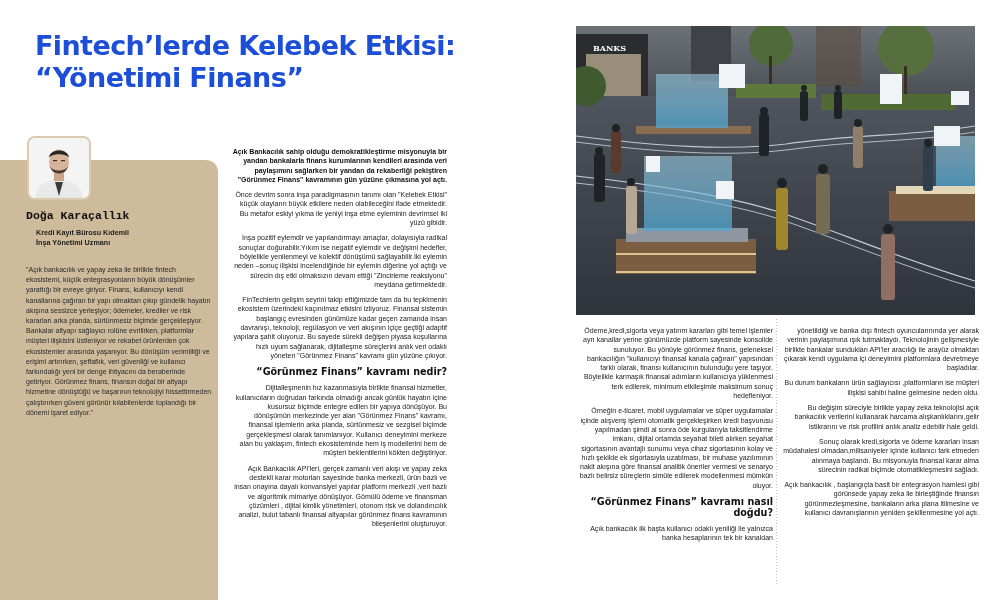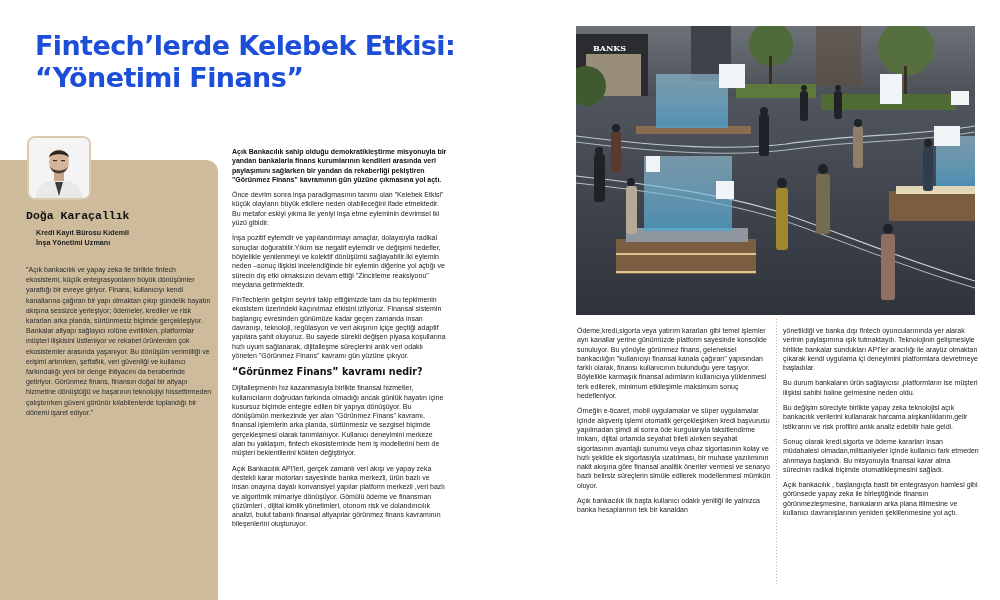--- a/index.html
+++ b/index.html
@@ -25,21 +25,21 @@
     font-family: Liberation Mono, monospace; font-weight: bold; font-size: 11.5px; color: #111;
   }
   .author-role {
     position: absolute; left: 36px; top: 228px; font-size: 7.2px; line-height: 10px; color: #222; font-weight: bold;
   }
   .quote {
     position: absolute; left: 26px; top: 265px; width: 186px;
     font-size: 7px; line-height: 10.2px; color: #2a2a2a;
   }
 
-  .col { position: absolute; font-size: 7px; line-height: 9.3px; color: #222; }
+  .col { position: absolute; font-size: 7px; line-height: 9.3px; color: #222; text-align: right; }
   .col p { margin-bottom: 6px; }
   .col .lead { font-weight: bold; color: #111; }
   .col h3 { font-family: "DejaVu Sans", sans-serif; font-weight: bold; font-size: 9.6px; line-height: 11px; color: #111; margin: 2px 0 6px; }
 
   .col-a { left: 232px; top: 147px; width: 215px; }
   .col-b { left: 577px; top: 326px; width: 196px; }
   .col-c { left: 783px; top: 326px; width: 196px; }
 
   .divider {
     position: absolute; left: 775px; top: 318px; width: 4px; height: 268px;
@@ -168,20 +168,21 @@
       <circle cx="262" cy="62" r="3"></circle>
     </g>
   </svg>
 </div>
 
 <div class="divider"></div>
 
 <div class="col col-b">
   <p>Ödeme,kredi,sigorta veya yatırım kararları gibi temel işlemler ayrı kanallar yerine günümüzde platform sayesinde konsolide sunuluyor. Bu yönüyle görünmez finans, geleneksel bankacılığın "kullanıcıyı finansal kanala çağıran" yapısından farklı olarak, finansı kullanıcının bulunduğu yere taşıyor. Böylelikle karmaşık finansal adımların kullanıcıya yüklenmesi terk edilerek, minimum etkileşimle maksimum sonuç hedefleniyor.</p>
   <p>Örneğin e-ticaret, mobil uygulamalar ve süper uygulamalar içinde alışveriş işlemi otomatik gerçekleşirken kredi başvurusu yapılmadan şimdi al sonra öde kurgularıyla taksitlendirme imkanı, dijital ortamda seyahat bileti alırken seyahat sigortasının avantajlı sunumu veya cihaz sigortasının kolay ve hızlı şekilde ek sigortasıyla uzatılması,  bir muhase yazılımının nakit akışına göre finansal analitik öneriler vermesi ve senaryo bazlı belirsiz süreçlerin simüle edilerek modellenmesi  mümkün oluyor.</p>
+  <h3>“Görünmez Finans” kavramı nasıl doğdu?</h3>
   <p>Açık bankacılık ilk başta kullanıcı odaklı yeniliği ile yalnızca banka hesaplarının tek bir kanaldan</p>
 </div>
 
 <div class="col col-c">
   <p>yönetildiği ve banka dışı fintech oyuncularınında yer alarak verinin paylaşımına ışık tutmaktaydı. Teknolojinin gelişmesiyle birlikte bankalar sundukları API'ler aracılığı ile arayüz olmaktan çıkarak kendi uygulama içi deneyimini platformlara devretmeye başladılar.</p>
   <p>Bu durum bankaların ürün sağlayıcısı ,platformların ise müşteri ilişkisi sahibi haline gelmesine neden oldu.</p>
   <p>Bu değişim süreciyle birlikte yapay zeka teknolojisi açık bankacılık verilerini kullanarak harcama alışkanlıklarını,gelir istikrarını ve risk profilini anlık analiz edebilir hale geldi.</p>
   <p>Sonuç olarak kredi,sigorta ve ödeme kararları insan müdahalesi olmadan,milisaniyeler içinde kullanıcı fark etmeden alınmaya başlandı. Bu misyonuyla finansal karar alma sürecinin radikal biçimde otomatikleşmesini sağladı.</p>
   <p>Açık bankacılık , başlangıçta basit bir entegrasyon hamlesi gibi görünsede yapay zeka ile birleştiğinde finansın görünmezleşmesine, bankaların arka plana itilmesine ve kullanıcı davranışlarının yeniden şekillenmesine yol açtı.</p>
 </div>

